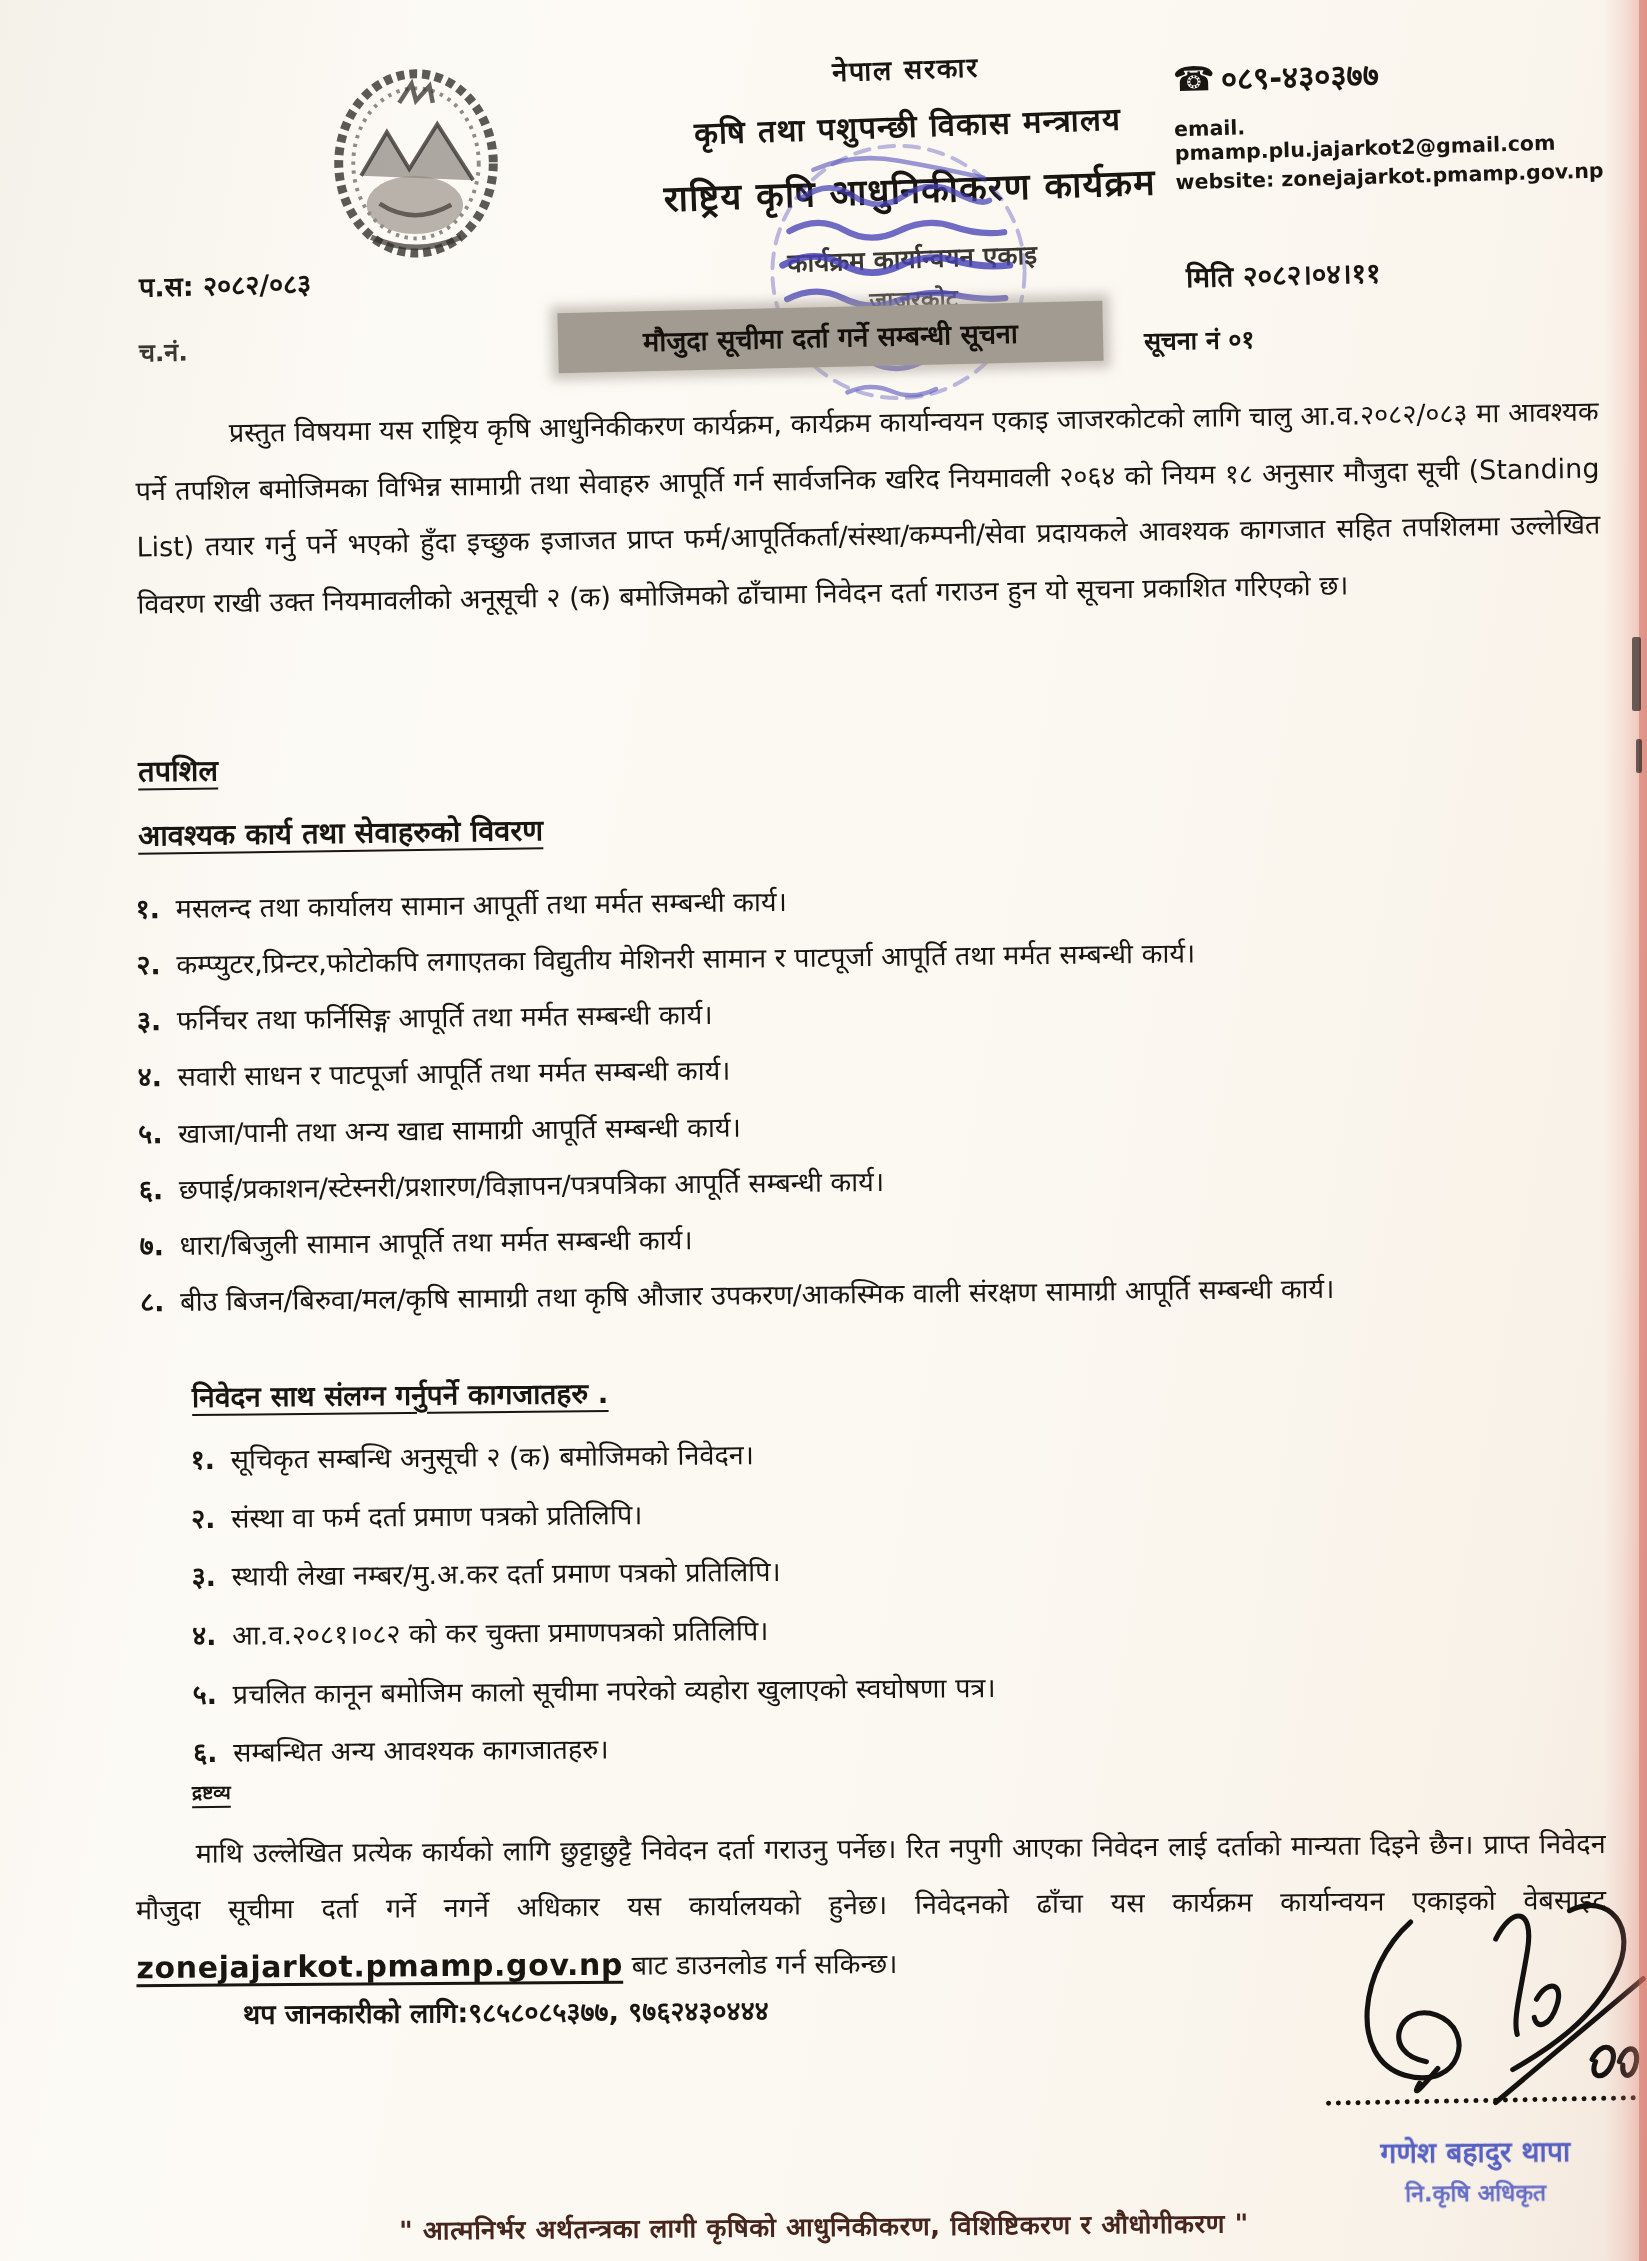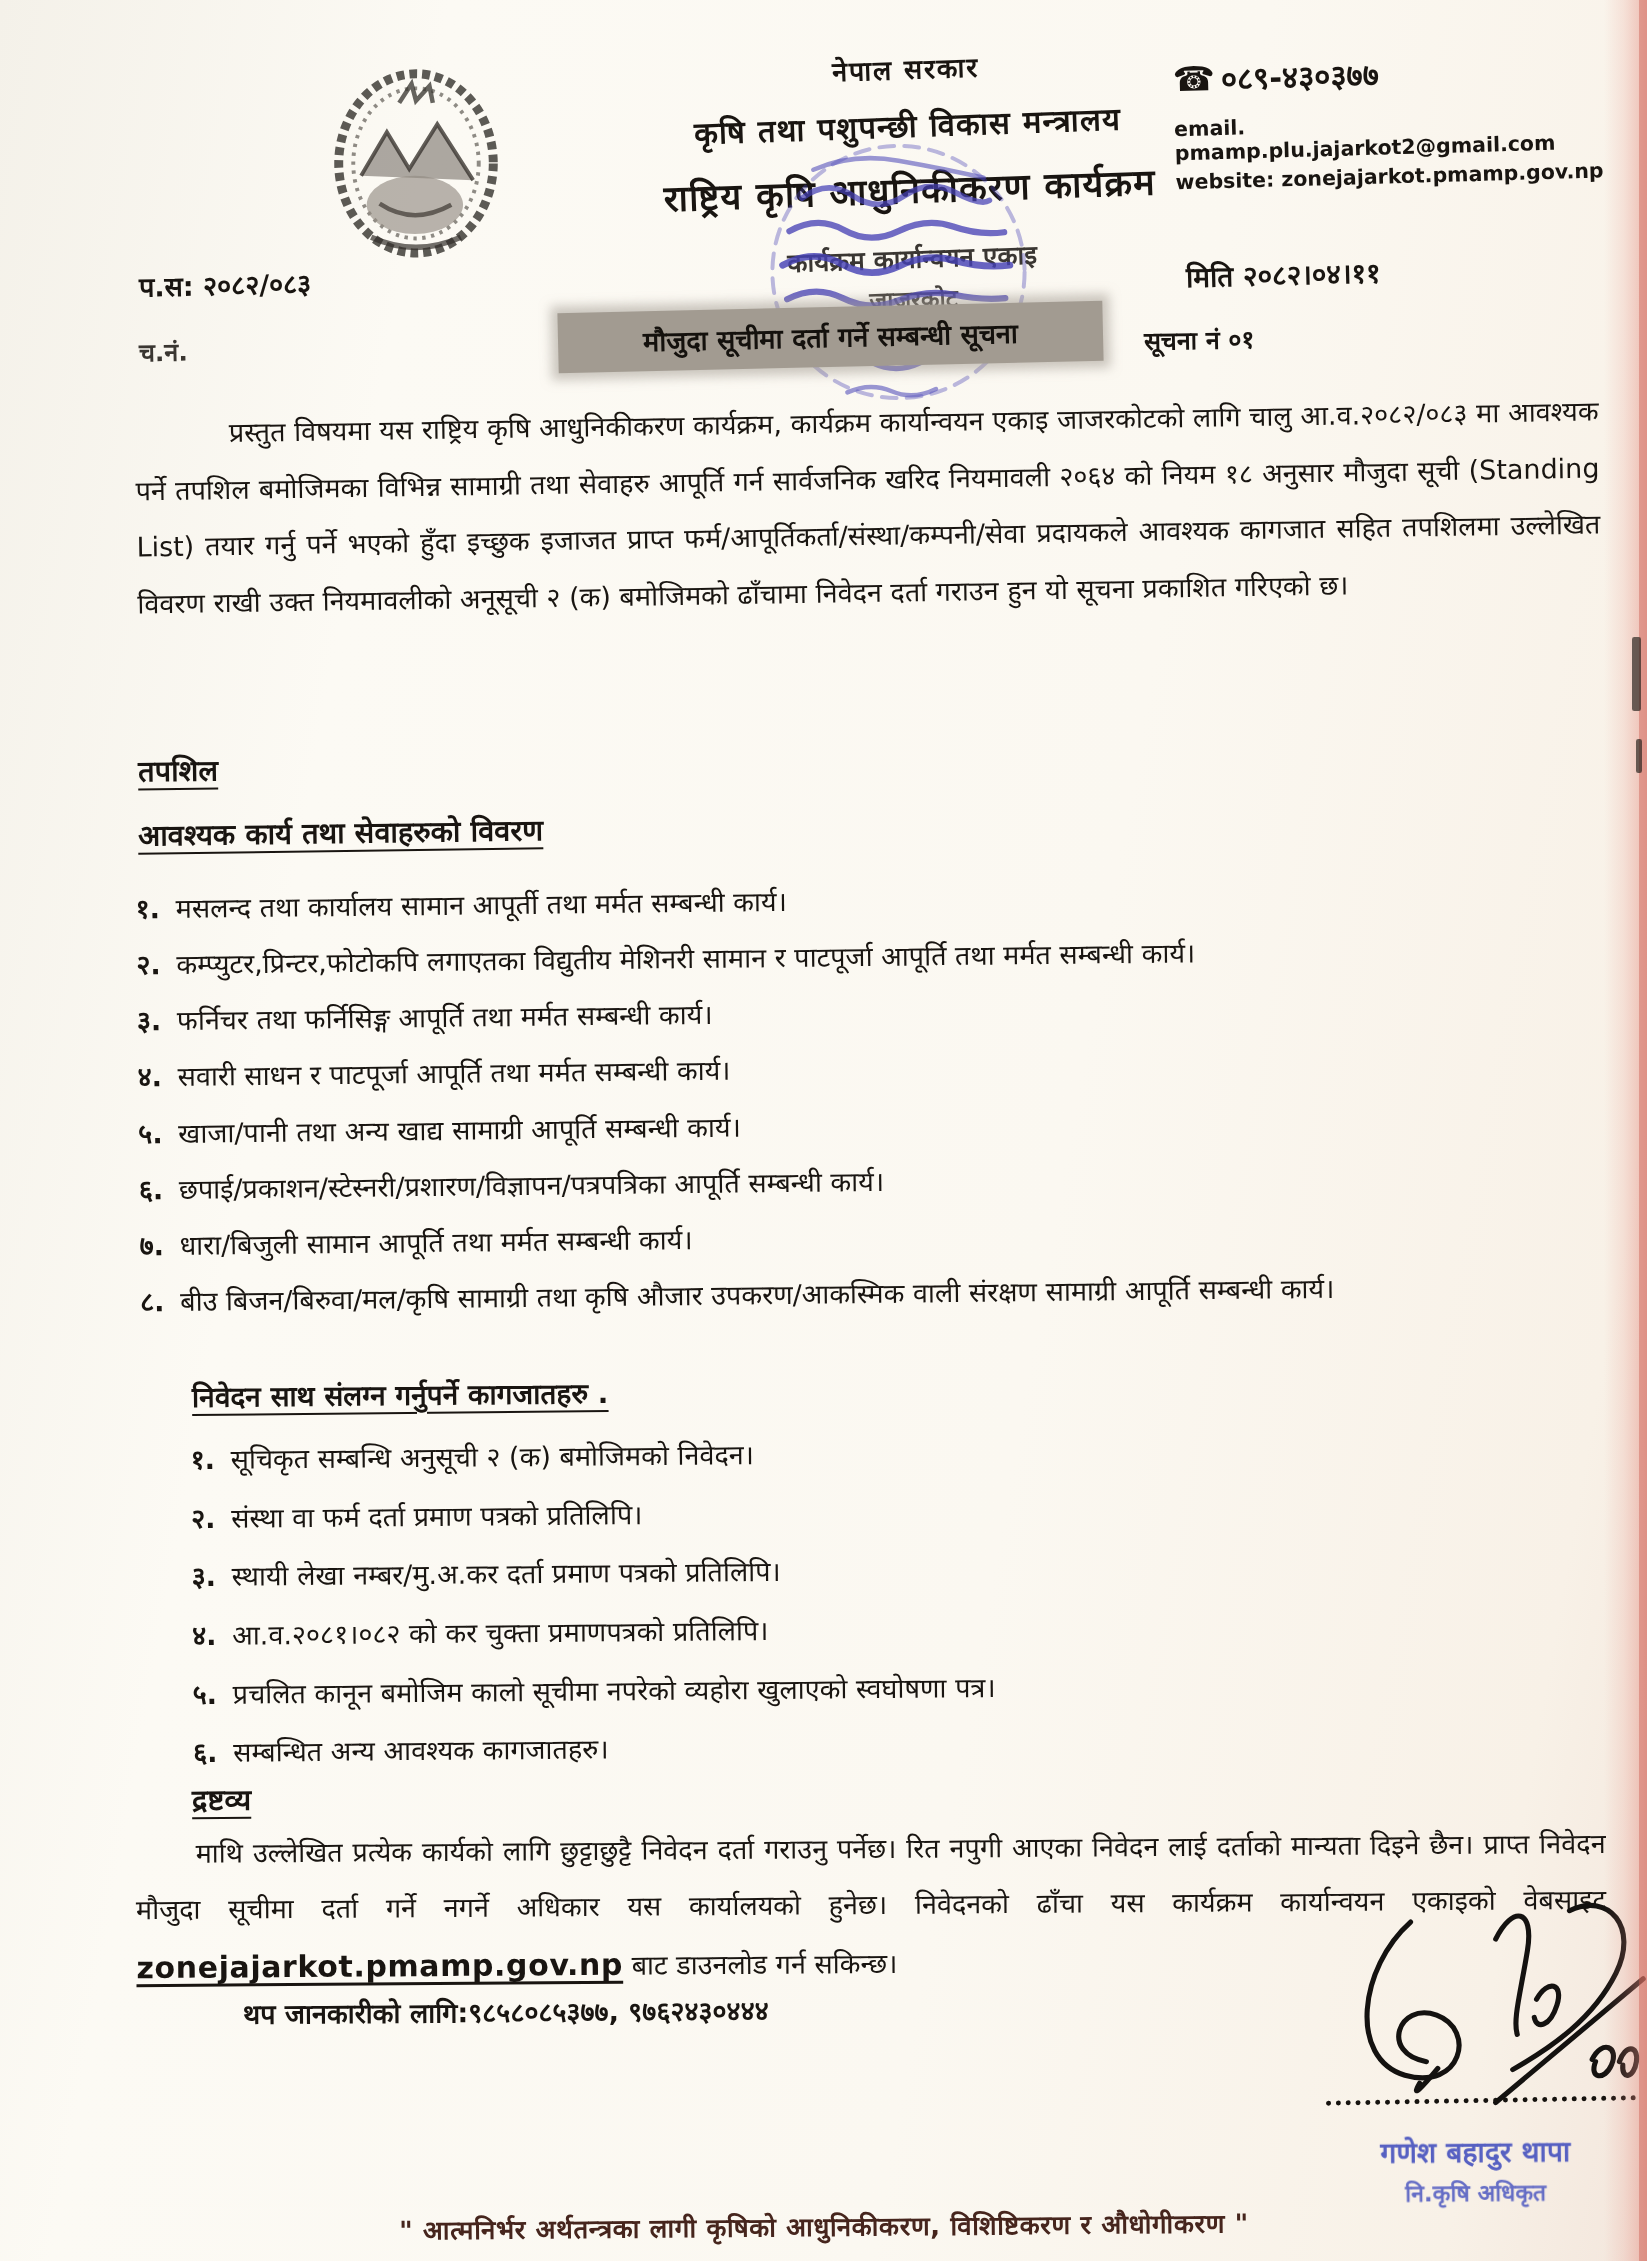--- a/index.html
+++ b/index.html
@@ -68,21 +68,21 @@
   .li {
     font-size:27px; line-height:1.32; font-weight:500;
     padding-left:52px; text-indent:-52px; margin-bottom:20.5px;
   }
   .li .num { display:inline-block; width:40px; text-indent:0; font-weight:600; }
 
   .doc-head { left:192px; top:1375px; font-size:28px; transform:rotate(-0.55deg); }
   .doc-list { left:192px; top:1436px; width:1376px; transform:rotate(-0.5deg); }
   .doc-list .li { margin-bottom:23px; }
 
-  .note-head { left:192px; top:1779px; font-size:29px; transform:rotate(-0.45deg); }
+  .note-head { left:192px; top:1779px; font-size:19px; transform:rotate(-0.45deg); }
   .note {
     left:136px; top:1821px; width:1470px;
     font-size:27px; line-height:2.06; text-align:justify; text-indent:60px;
     transform:rotate(-0.4deg); font-weight:500;
   }
   .note .site {
     font-weight:800; font-size:30px; letter-spacing:0.6px;
     text-decoration:underline; text-decoration-thickness:2.8px; text-underline-offset:5.7px;
   }
 

